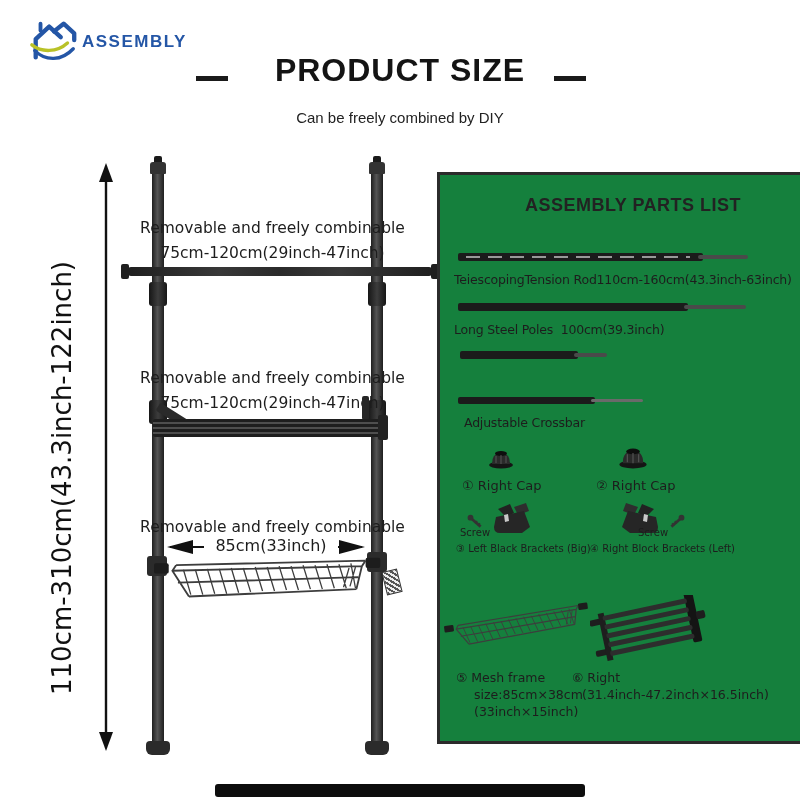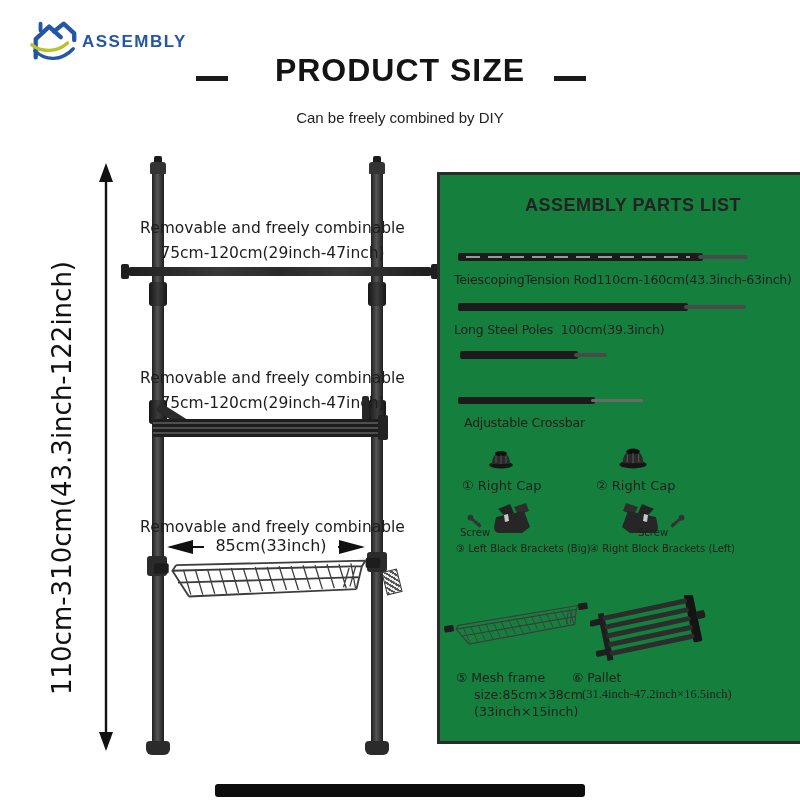--- a/index.html
+++ b/index.html
@@ -230,18 +230,18 @@
       <rect x="108" y="26" width="9" height="8" rx="2" fill="#1e1e1e"></rect>
     </g>
   </svg>
 
   <div class="abs shelf-text" style="left:16px;top:494px;">
     <div><span>⑤</span> <span>Mesh frame</span></div>
     <div style="padding-left:18px;">size:85cm×38cm</div>
     <div style="padding-left:18px;">(33inch×15inch)</div>
   </div>
   <div class="abs shelf-text" style="left:132px;top:494px;">
-    <div><span>⑥</span> <span>Pallet</span></div>
-    <div style="padding-left:10px;font-family:Liberation Serif, serif;">(31.4inch-47.2inch×16.5inch)</div>
+    <div><span>⑥</span> <span>Right</span></div>
+    <div style="padding-left:10px;">(31.4inch-47.2inch×16.5inch)</div>
   </div>
 </div>
 
 <div class="abs footer-bar"></div>
 
 </body></html>

